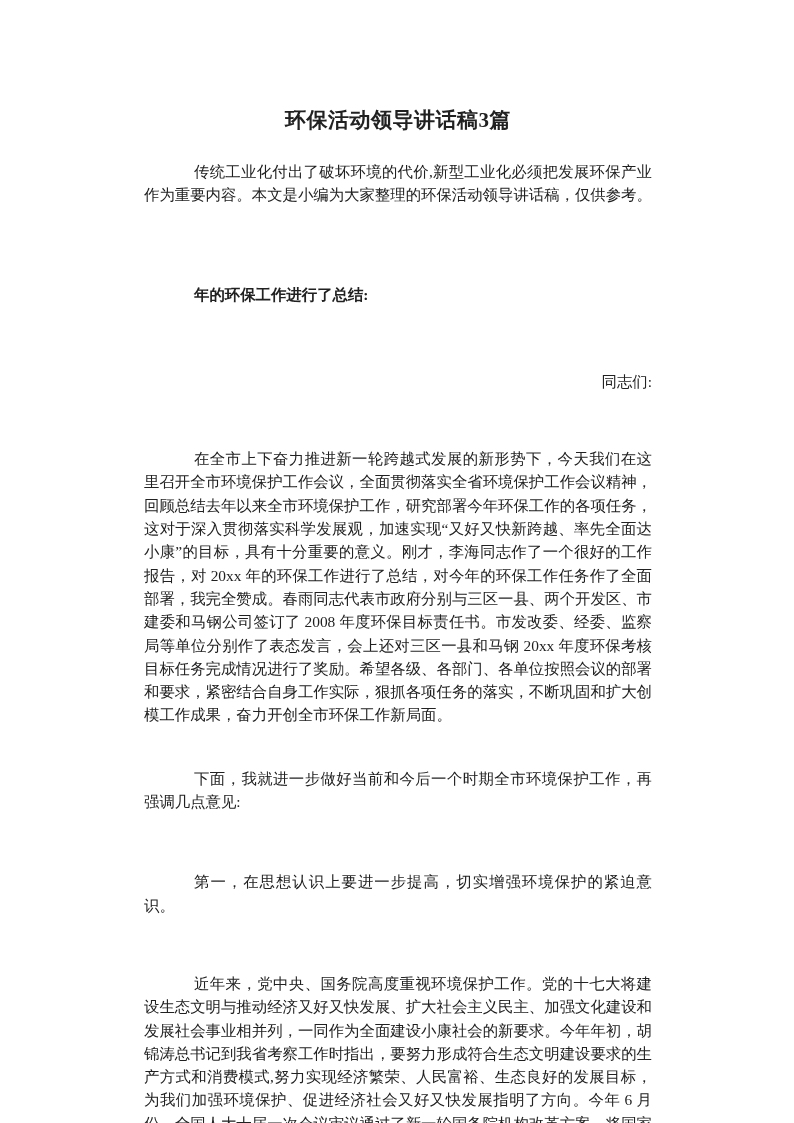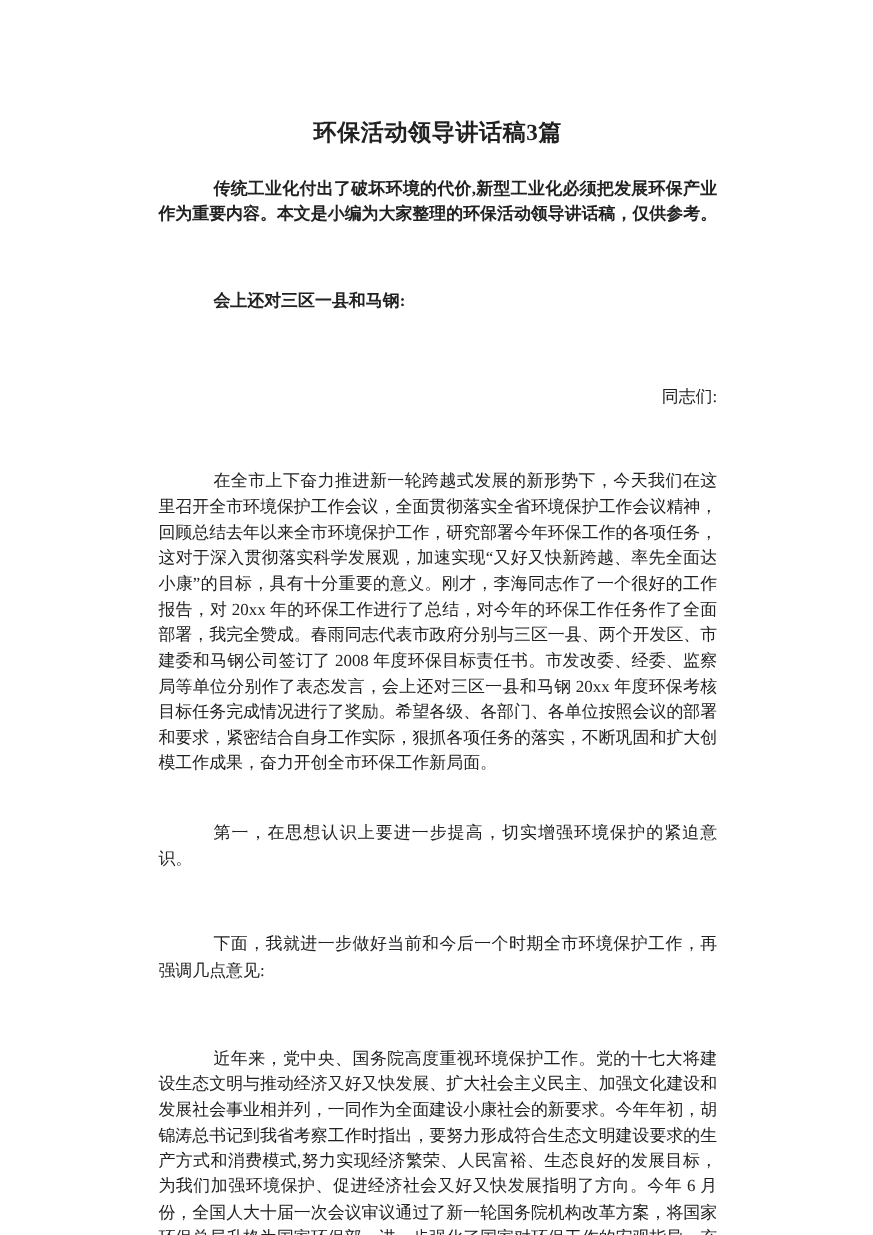--- a/index.html
+++ b/index.html
@@ -28,21 +28,21 @@
     font-weight: bold;
     text-align: center;
     letter-spacing: 0.5px;
   }
   .para {
     margin: 0;
     text-align: justify;
     text-indent: 50px;
     word-break: break-all;
   }
-  .intro       { margin-bottom: 55px; font-weight: bold; }
+  .intro       { margin-bottom: 76px; }
   .section-heading {
     margin: 0 0 64px 0;
     font-size: 15.4px;
     line-height: 23.3px;
     font-weight: bold;
     text-align: left;
     text-indent: 50px;
   }
   .salutation  { margin-bottom: 54px; text-align: right; }
   .body-1      { margin-bottom: 40px; margin-top: 37px; }
@@ -52,25 +52,25 @@
 </style>
 </head>
 <body>
 
 <div class="page">
 
   <h1 class="doc-title">环保活动领导讲话稿3篇</h1>
 
   <p class="para intro">传统工业化付出了破坏环境的代价,新型工业化必须把发展环保产业作为重要内容。本文是小编为大家整理的环保活动领导讲话稿，仅供参考。</p>
 
-  <h2 class="section-heading">会上还对三区一县和马钢:</h2>
+  <h2 class="section-heading">年的环保工作进行了总结:</h2>
 
   <p class="para salutation">同志们:</p>
 
   <p class="para body-1">在全市上下奋力推进新一轮跨越式发展的新形势下，今天我们在这里召开全市环境保护工作会议，全面贯彻落实全省环境保护工作会议精神，回顾总结去年以来全市环境保护工作，研究部署今年环保工作的各项任务，这对于深入贯彻落实科学发展观，加速实现“又好又快新跨越、率先全面达小康”的目标，具有十分重要的意义。刚才，李海同志作了一个很好的工作报告，对 20xx 年的环保工作进行了总结，对今年的环保工作任务作了全面部署，我完全赞成。春雨同志代表市政府分别与三区一县、两个开发区、市建委和马钢公司签订了 2008 年度环保目标责任书。市发改委、经委、监察局等单位分别作了表态发言，会上还对三区一县和马钢 20xx 年度环保考核目标任务完成情况进行了奖励。希望各级、各部门、各单位按照会议的部署和要求，紧密结合自身工作实际，狠抓各项任务的落实，不断巩固和扩大创模工作成果，奋力开创全市环保工作新局面。</p>
 
+  <p class="para body-2">下面，我就进一步做好当前和今后一个时期全市环境保护工作，再强调几点意见:</p>
+
   <p class="para body-3">第一，在思想认识上要进一步提高，切实增强环境保护的紧迫意识。</p>
-
-  <p class="para body-2">下面，我就进一步做好当前和今后一个时期全市环境保护工作，再强调几点意见:</p>
 
   <p class="para body-4">近年来，党中央、国务院高度重视环境保护工作。党的十七大将建设生态文明与推动经济又好又快发展、扩大社会主义民主、加强文化建设和发展社会事业相并列，一同作为全面建设小康社会的新要求。今年年初，胡锦涛总书记到我省考察工作时指出，要努力形成符合生态文明建设要求的生产方式和消费模式,努力实现经济繁荣、人民富裕、生态良好的发展目标，为我们加强环境保护、促进经济社会又好又快发展指明了方向。今年 6 月份，全国人大十届一次会议审议通过了新一轮国务院机构改革方案，将国家环保总局升格为国家环保部，进一步强化了国家对环保工作的宏观指导，充分表明了党中</p>
 
 </div>
 
 </body></html>

